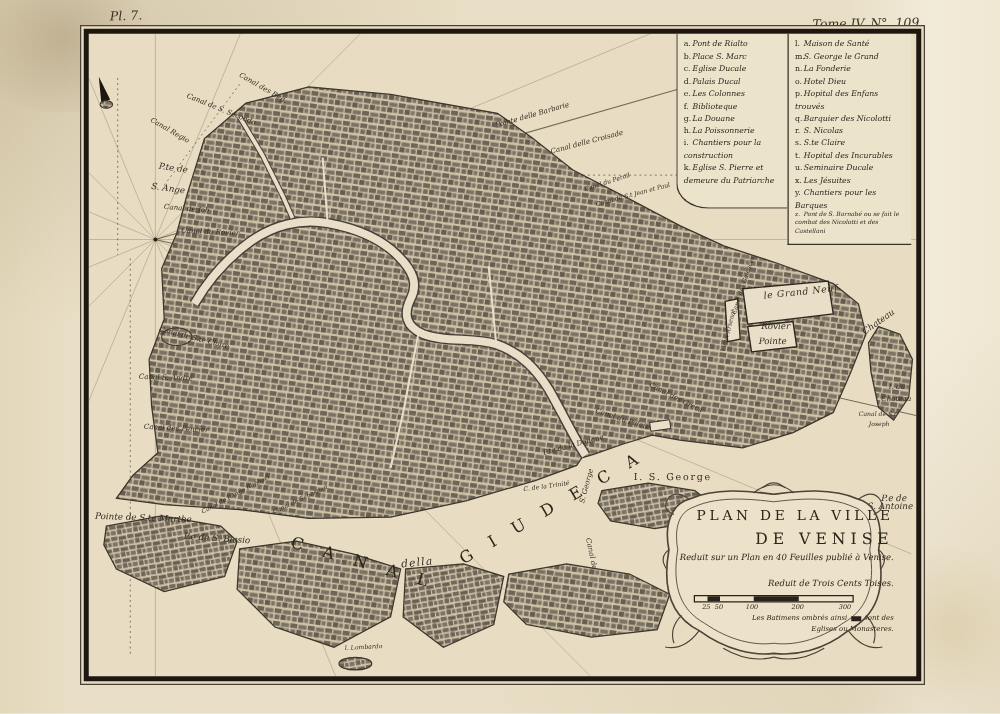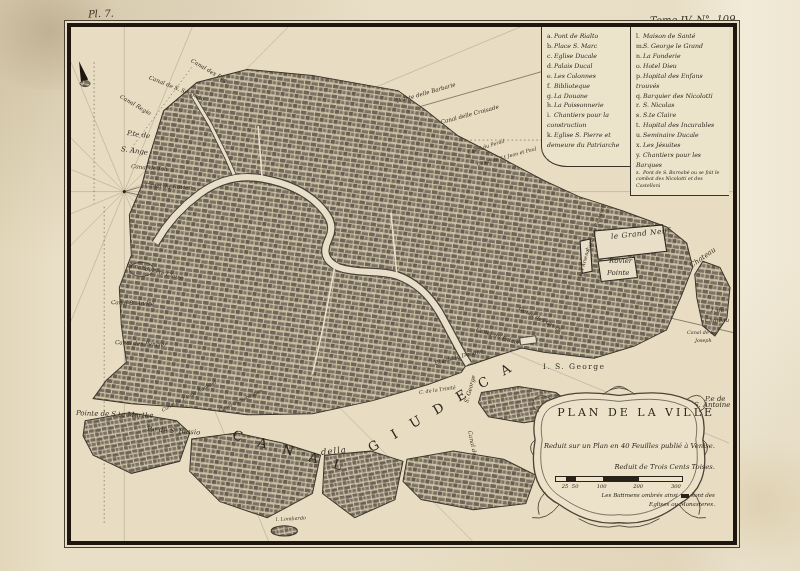--- a/index.html
+++ b/index.html
@@ -205,21 +205,21 @@
           <span class="lb micro" style="left: 616px; top: 303px;">Canal de S.t</span>
           <span class="lb micro" style="left: 624px; top: 311px;">Joseph</span>
           <span class="lb small" style="left: 634px; top: 369px;">P.e de</span>
           <span class="lb small" style="left: 623px; top: 375px;">S. Antoine</span>
           <span class="lb tiny" style="left: 405px; top: 300px; transform: rotate(18deg);">Canal du Palais</span>
           <span class="lb tiny" style="left: 448px; top: 279px; transform: rotate(27deg);">Canal des Grecs</span>
           <span class="lb tiny" style="left: 364px; top: 334px; transform: rotate(-15deg);">P.te de la Douane</span>
           <span class="lb micro" style="left: 348px; top: 363px; transform: rotate(-8deg);">C. de la Trinité</span>
           <span class="lb tiny" style="left: 396px; top: 373px; transform: rotate(-75deg);">S. George</span>
           <span class="lb tiny" style="left: 398px; top: 401px; transform: rotate(78deg);">Canal de</span>
-          <span class="lb island" style="left: 436px; top: 336px; margin-left: 36px;">I. S. George</span>
+          <span class="lb island" style="left: 436px; top: 351px;">I. S. George</span>
           <span class="lb micro" style="left: 205px; top: 490px; transform: rotate(-3deg);">l. Lombardo</span>
           <span class="lb big" style="left: 162px; top: 401px; transform: rotate(16deg);">C A N A L</span>
           <span class="lb medium-italic" style="left: 250px; top: 421px; transform: rotate(-6deg);">della</span>
           <span class="lb big" style="left: 298px; top: 415px; transform: rotate(-30deg);">G I U D E C A</span>
         </div>
 
       <div class="legend">
         <div class="lg-col left">
             <div class="lg-item"><span class="lg-letter">a.</span><span class="lg-text">Pont de Rialto</span></div>
             <div class="lg-item"><span class="lg-letter">b.</span><span class="lg-text">Place S. Marc</span></div>
@@ -266,20 +266,21 @@
               <path d="M178,58 q8,6 2,15"></path>
             <path d="M36,122 q-12,16 -27,13"></path>
               <path d="M154,122 q12,16 27,13"></path>
             <path d="M55,136 q20,12 40,7"></path>
               <path d="M135,136 q-20,12 -40,7"></path>
             <path d="M22,110 q-10,10 -6,22"></path>
               <path d="M168,110 q10,10 6,22"></path>
           </g>
         </svg>
         <div class="ct-line ct-title1">PLAN DE LA VILLE</div>
+        <div class="ct-line ct-title2">DE VENISE</div>
         <div class="ct-line ct-sub">Reduit sur un Plan en 40 Feuilles publié à Venise.</div>
         <div class="ct-line ct-scaleh">Reduit de Trois Cents Toises.</div>
         <div class="ct-barwrap">
           <div class="ct-seg" style="left:8%;width:8%;"></div>
           <div class="ct-seg" style="left:37%;width:29%;"></div>
         </div>
         <div class="ct-ticks">
             <span class="ct-tick" style="left: 8%;">25</span>
             <span class="ct-tick" style="left: 16%;">50</span>
             <span class="ct-tick" style="left: 37%;">100</span>

